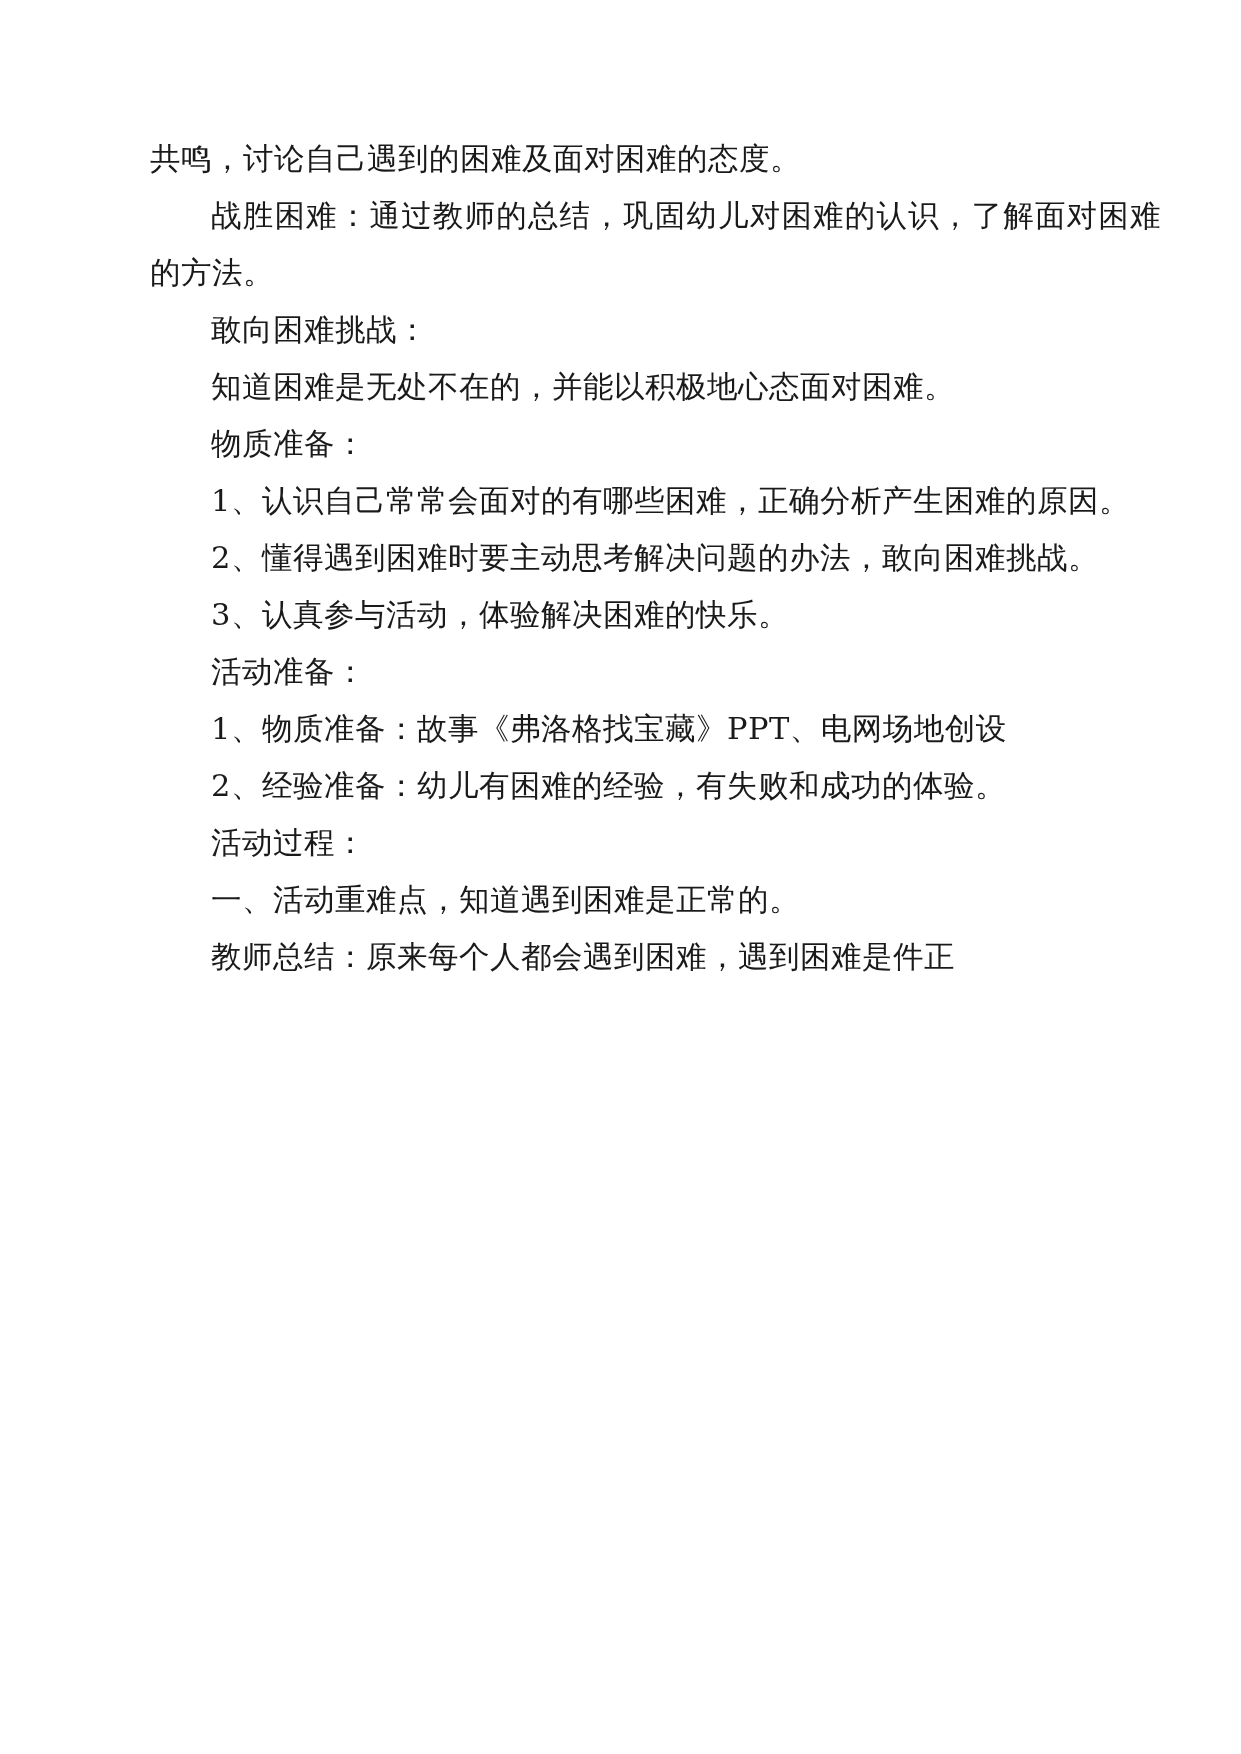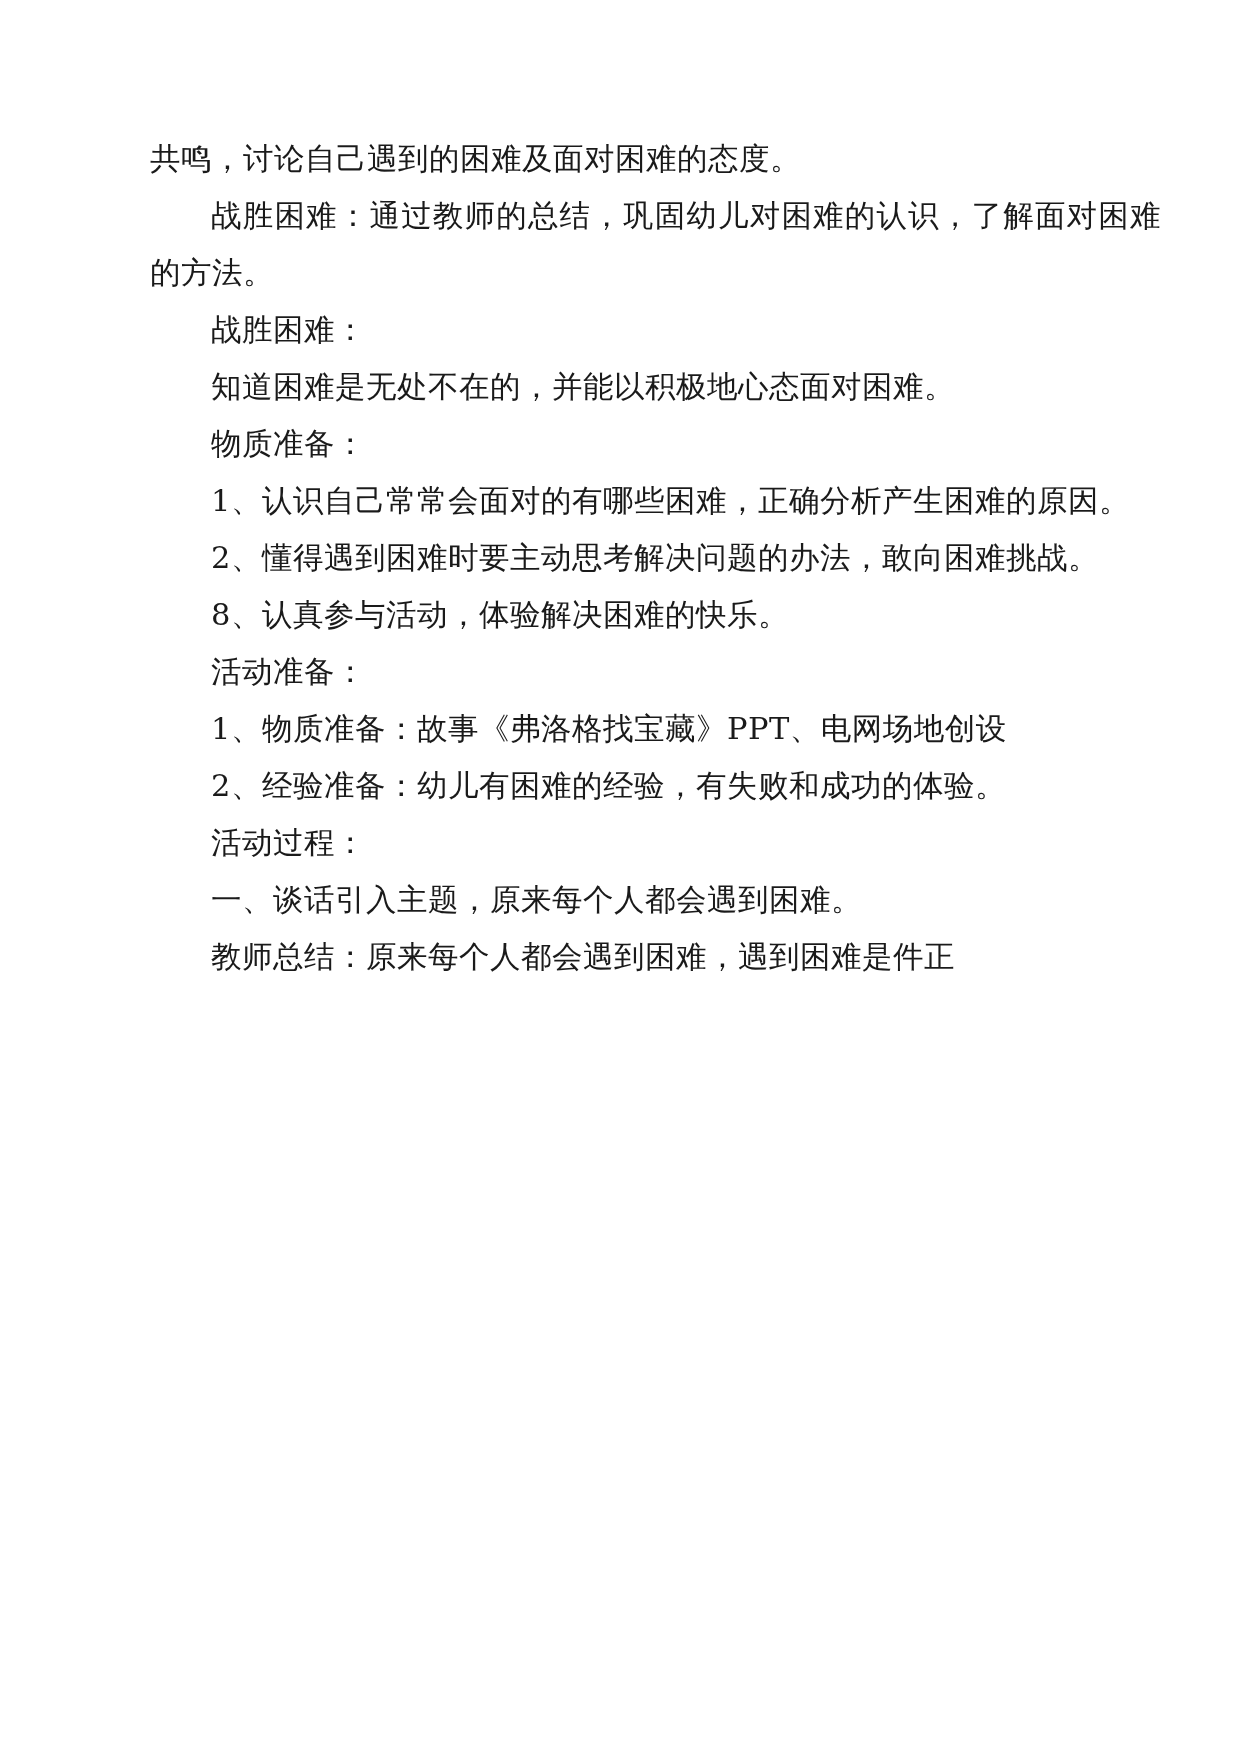--- a/index.html
+++ b/index.html
@@ -37,26 +37,26 @@
     text-indent: 0;
   }
 </style>
 </head>
 <body>
 
 <div class="page">
   <div class="doc-body">
     <p class="para noindent">共鸣，讨论自己遇到的困难及面对困难的态度。</p>
     <p class="para">战胜困难：通过教师的总结，巩固幼儿对困难的认识，了解面对困难的方法。</p>
-    <p class="para">战胜困难：</p>
+    <p class="para">敢向困难挑战：</p>
     <p class="para">知道困难是无处不在的，并能以积极地心态面对困难。</p>
     <p class="para">物质准备：</p>
     <p class="para">1、认识自己常常会面对的有哪些困难，正确分析产生困难的原因。</p>
     <p class="para">2、懂得遇到困难时要主动思考解决问题的办法，敢向困难挑战。</p>
-    <p class="para">8、认真参与活动，体验解决困难的快乐。</p>
+    <p class="para">3、认真参与活动，体验解决困难的快乐。</p>
     <p class="para">活动准备：</p>
     <p class="para">1、物质准备：故事《弗洛格找宝藏》PPT、电网场地创设</p>
     <p class="para">2、经验准备：幼儿有困难的经验，有失败和成功的体验。</p>
     <p class="para">活动过程：</p>
-    <p class="para">一、谈话引入主题，原来每个人都会遇到困难。</p>
+    <p class="para">一、活动重难点，知道遇到困难是正常的。</p>
     <p class="para">教师总结：原来每个人都会遇到困难，遇到困难是件正</p>
   </div>
 </div>
 
 </body></html>

